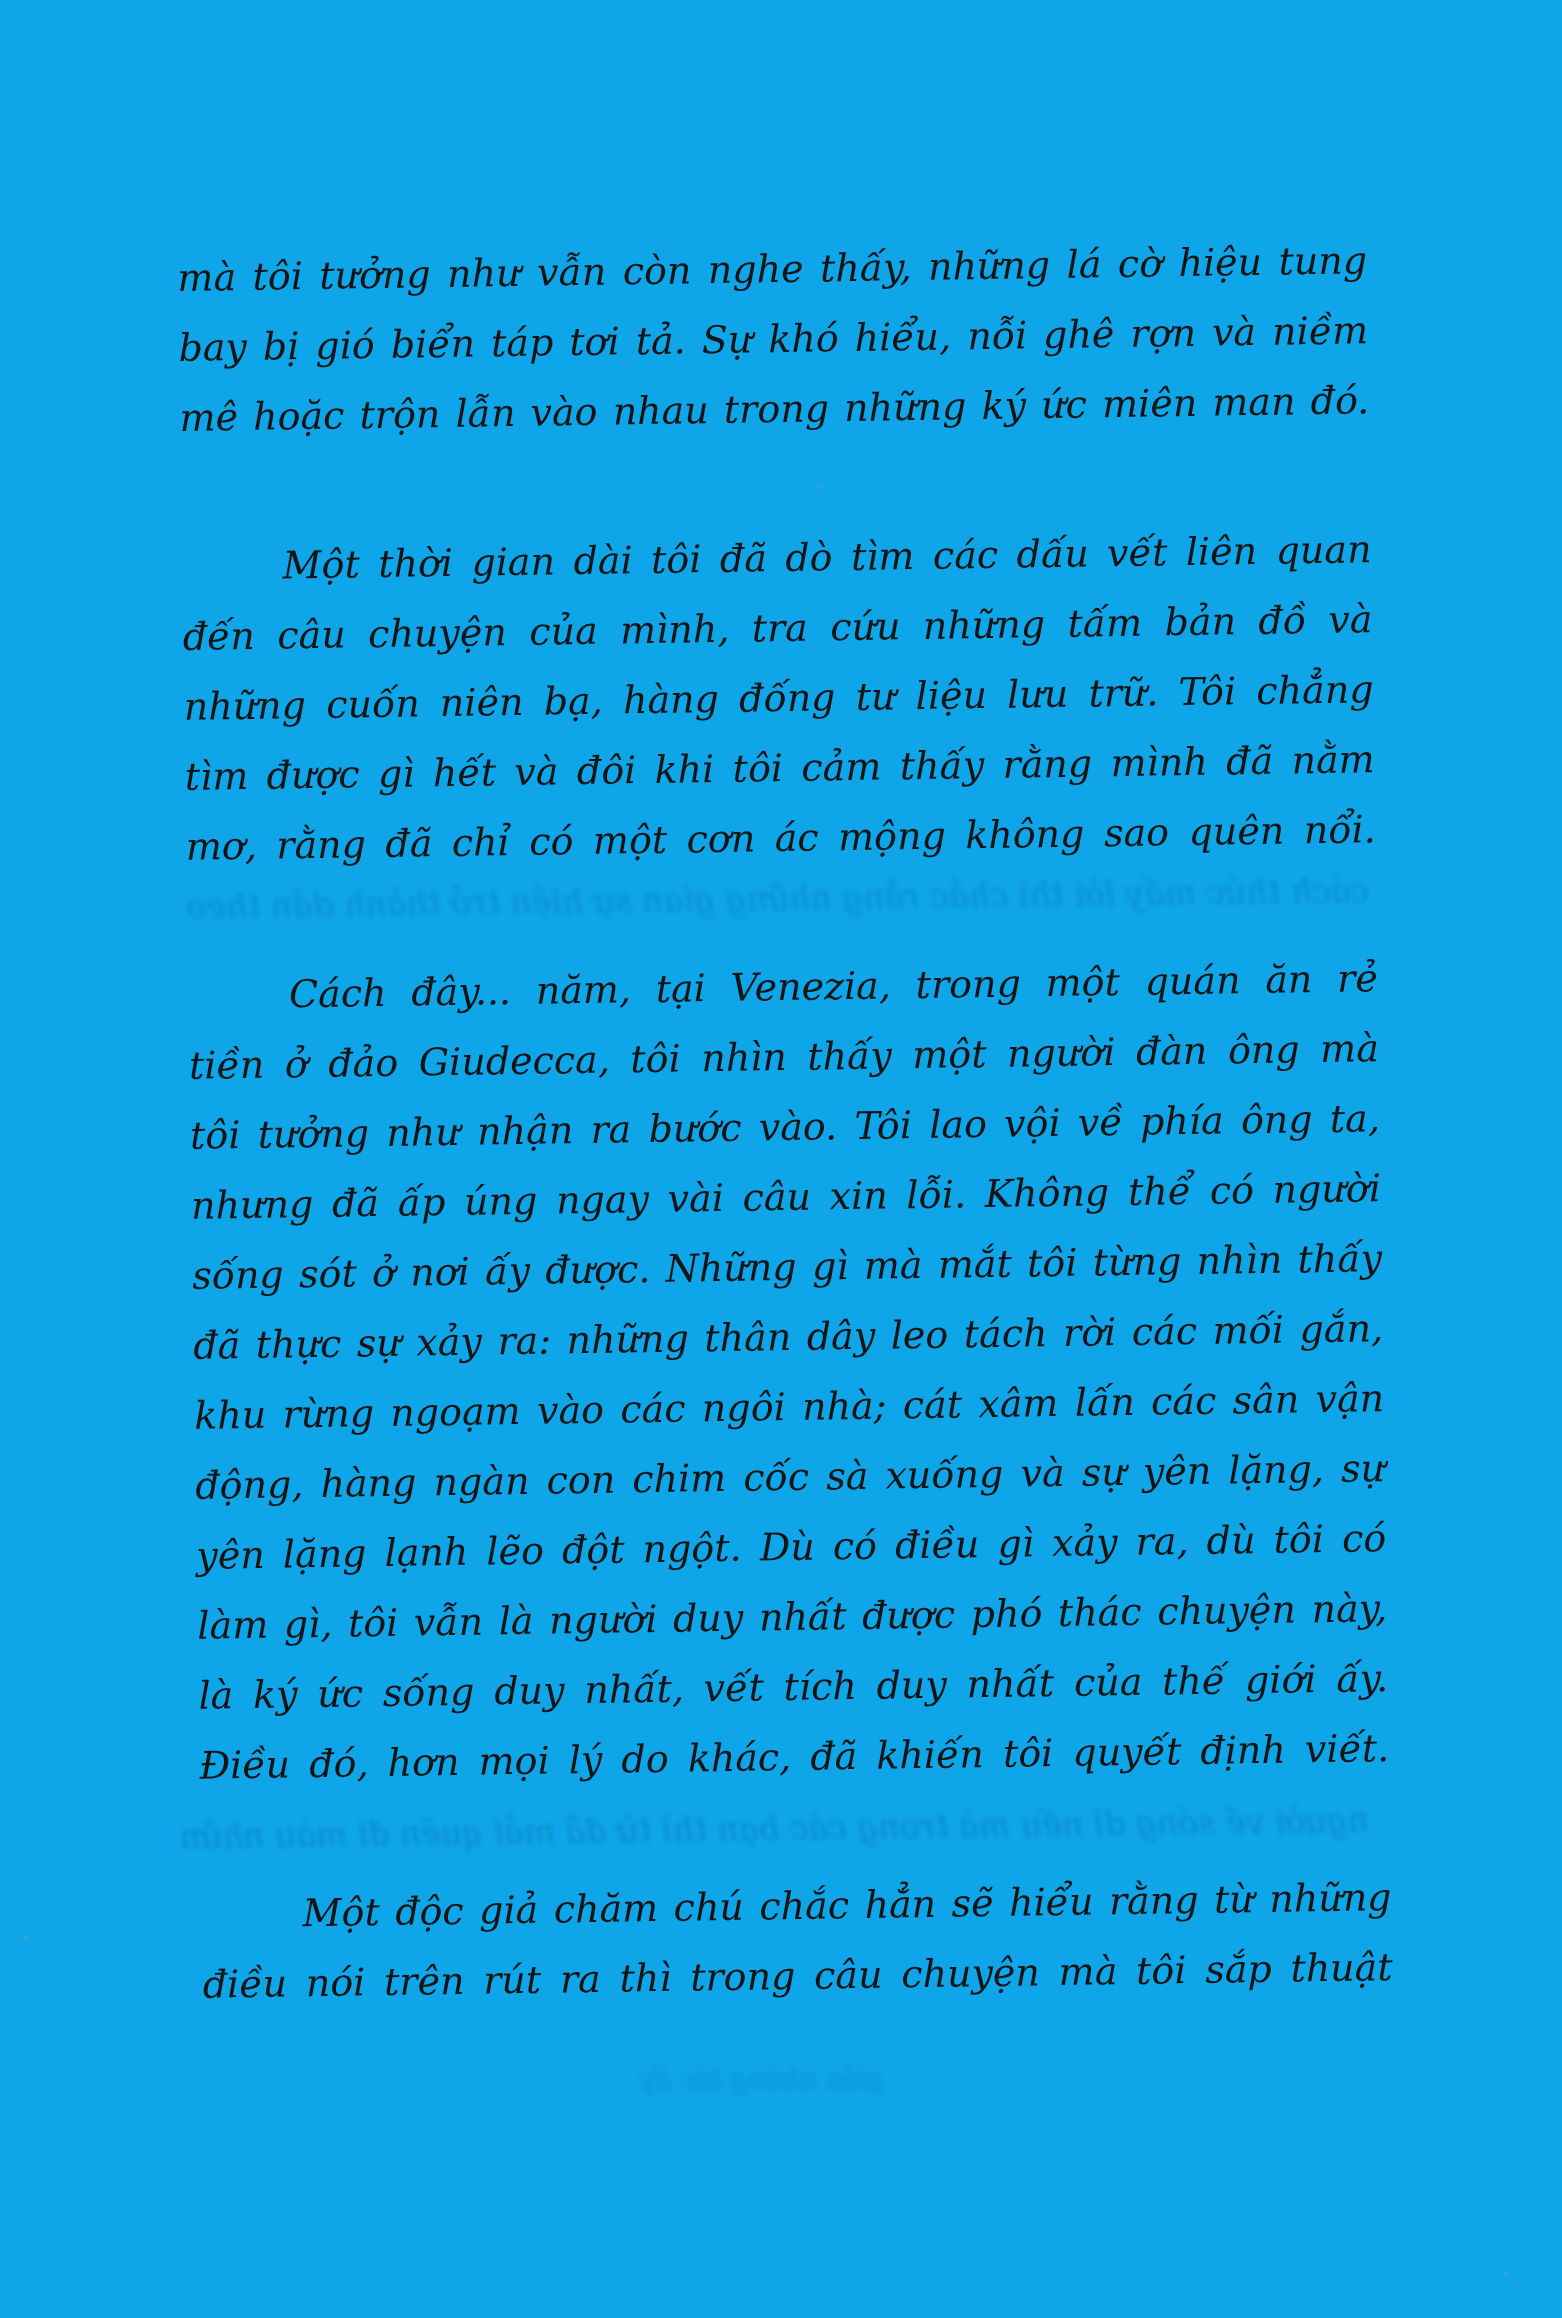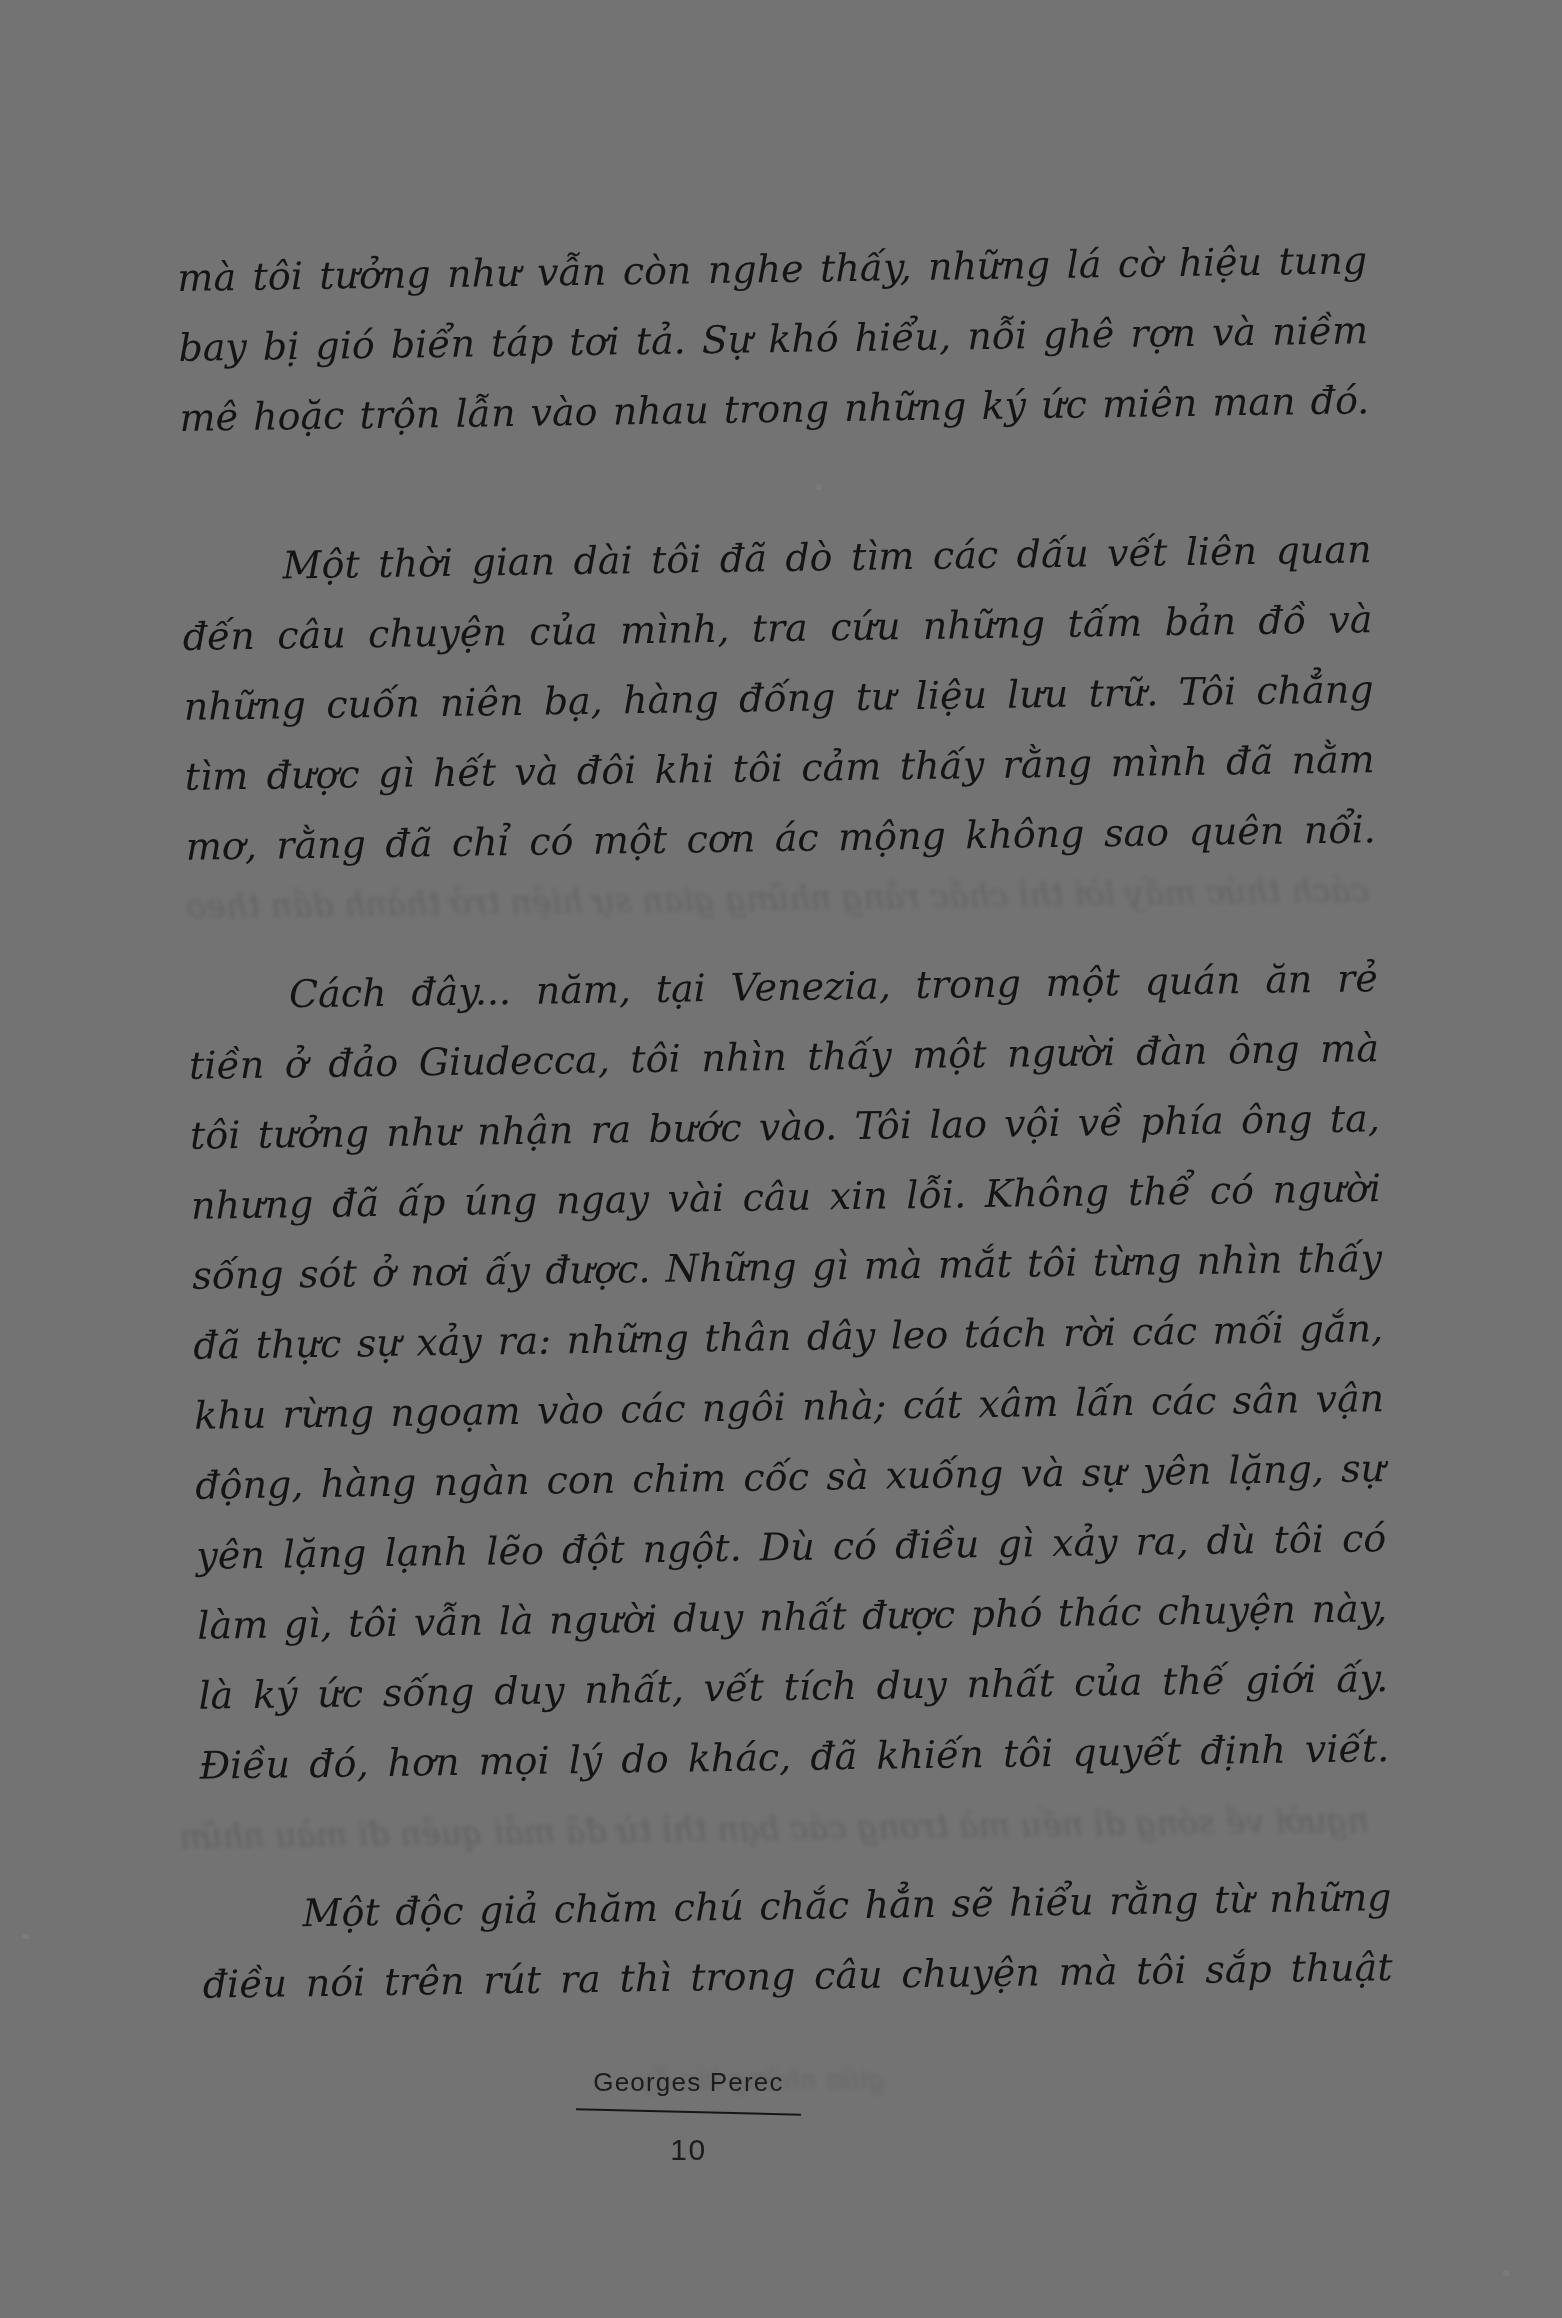--- a/index.html
+++ b/index.html
@@ -1,20 +1,20 @@
 <!DOCTYPE html>
 <html style="font-size:12.7px"><head>
 <meta charset="utf-8">
 <style>
   html, body { margin: 0; padding: 0; background: #e8e8e8; }
   .page {
     position: relative;
     width: 1563px;
     height: 2319px;
-    background: #737373;
+    background: #0ea5e9;
     overflow: hidden;
     font-family: "DejaVu Serif", "Liberation Serif", serif;
   }
   
   .text-column {
     position: absolute;
     left: 190px;
     top: 234px;
     width: 1190px;
     transform: rotate(-0.85deg);
@@ -453,24 +453,19 @@
           <span>câu</span>
           <span>chuyện</span>
           <span>mà</span>
           <span>tôi</span>
           <span>sắp</span>
           <span>thuật</span>
         </div>
       </div>
     </div>
 
-  <div class="footer">
-    <div class="author">Georges Perec</div>
-    <div class="footer-rule"></div>
-    <div class="pagenum">10</div>
-  </div>
 
   <div class="speck speck-1"></div>
   <div class="speck speck-2"></div>
   <div class="speck speck-3"></div>
 
 </div>
 
 
 </body></html>

